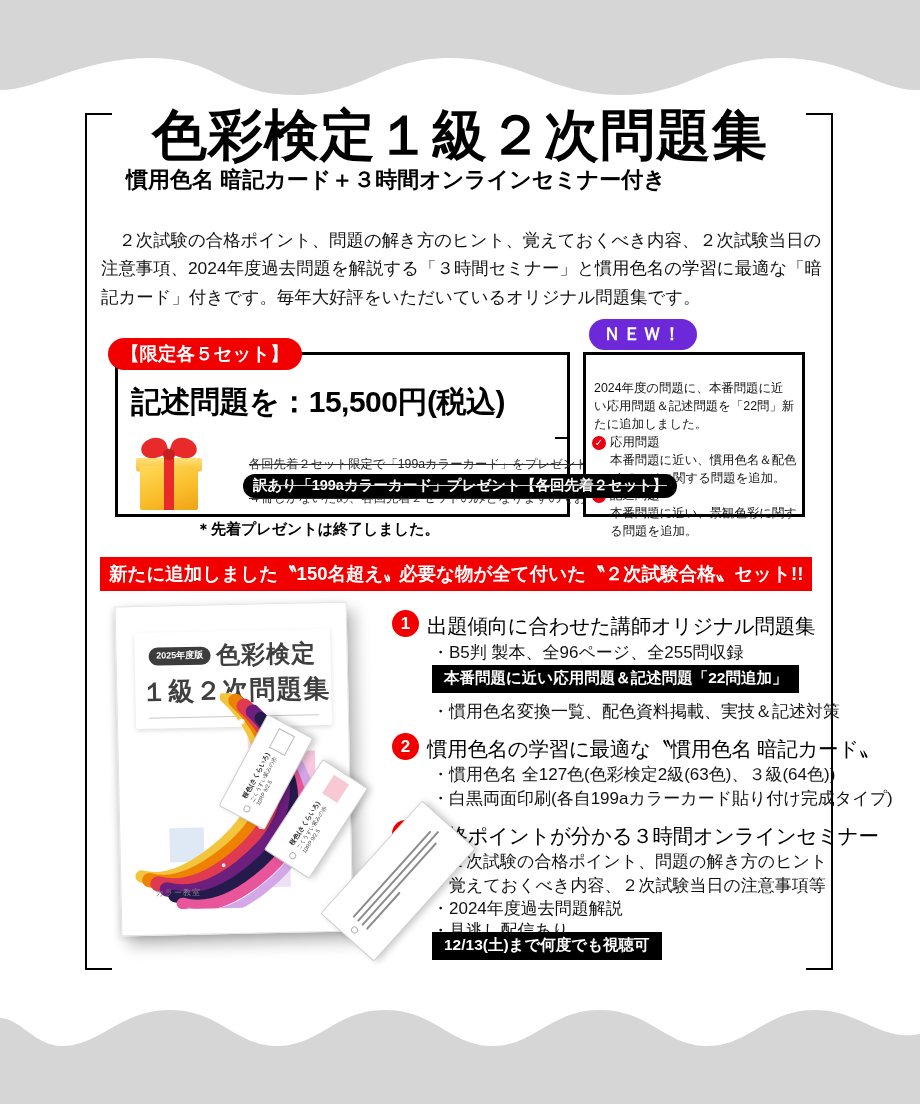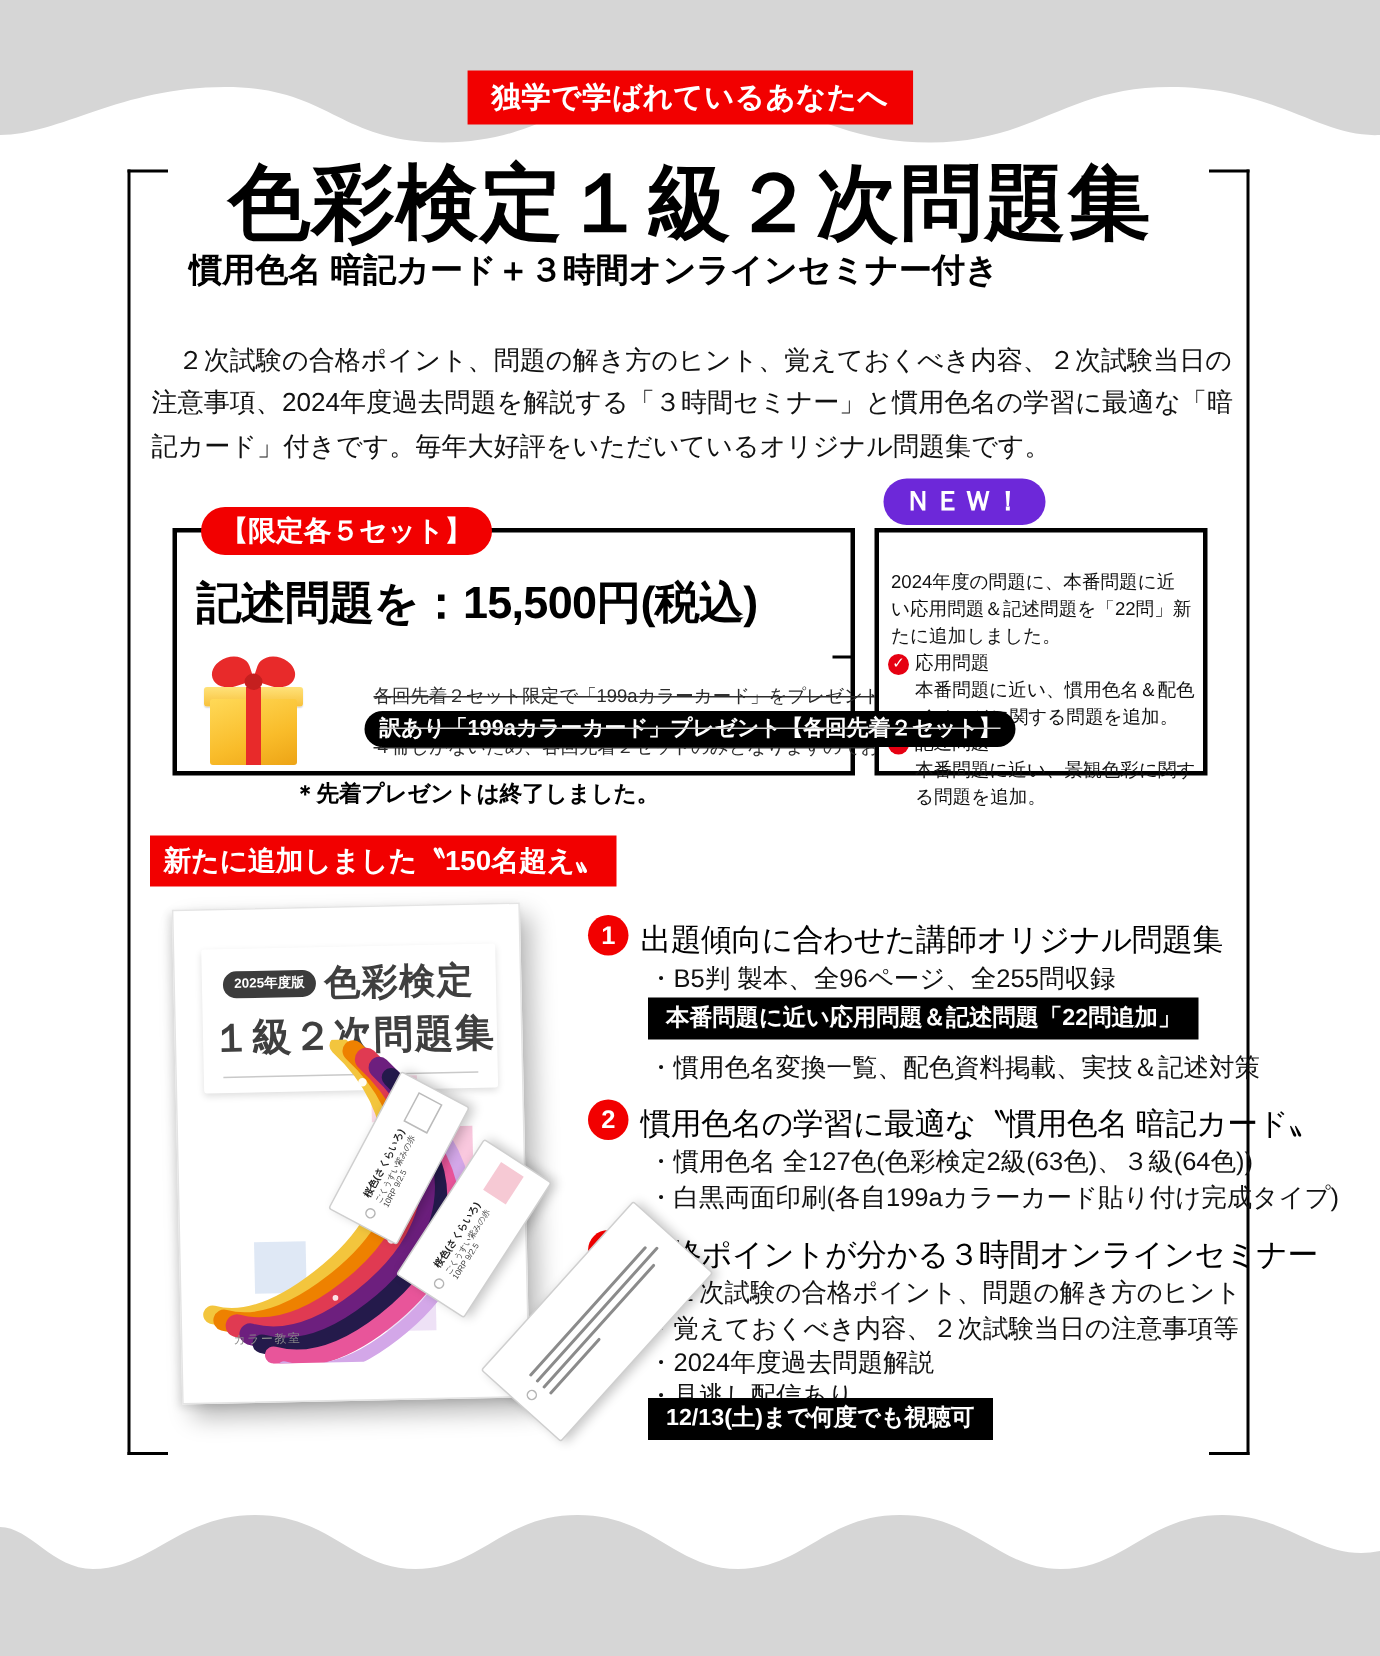--- a/index.html
+++ b/index.html
@@ -35,21 +35,21 @@
     font-size:22px; font-weight:bold; white-space:nowrap;
   }
   .intro {
     top:226px; left:101px; width:722px;
     font-size:17.4px; line-height:1.63; font-weight:500; color:#111;
   }
 
   
   .price-box { top:352px; left:115px; width:455px; height:165px; border:3px solid #000; background:#fff; }
   .limited-badge {
-    top:338px; left:134px; background:#f20000; color:#fff; font-weight:bold;
+    top:338px; left:108px; background:#f20000; color:#fff; font-weight:bold;
     font-size:18.5px; padding:3px 13px 4px; border-radius:17px; white-space:nowrap; z-index:3;
   }
   .price-text { top:382px; left:131px; font-size:30px; font-weight:900; white-space:nowrap; letter-spacing:-0.5px; }
   .strike-pill {
     top:426px; left:243px; background:#000; color:#fff; font-weight:bold; font-size:14.5px;
     padding:2px 10px 3px; border-radius:13px; white-space:nowrap; z-index:2;margin-top:48px;
   }
   .strike-pill span { text-decoration:line-through; text-decoration-color:#cfcfcf; }
   .strike-ext { top:437px; left:555px; width:14px; height:2px; background:#000; }
   .strike-lines {
@@ -144,21 +144,20 @@
 <div class="page">
 
   <svg class="wave wave-top" viewBox="0 0 920 100" preserveAspectRatio="none">
     <path d="M0,0 H920 V90 C880,92 850,58 780,58 C710,58 690,95 620,95 C550,95 520,58 450,58 C380,58 365,95 295,95 C225,95 220,58 150,58 C80,58 40,90 0,90 Z" fill="#d6d6d6"></path>
   </svg>
 
   <svg class="wave wave-bottom" viewBox="0 0 920 100" preserveAspectRatio="none">
     <path d="M0,14 C20,14 35,42 62,42 C100,42 120,6 170,6 C220,6 235,42 277,42 C320,42 335,6 385,6 C435,6 450,42 492,42 C535,42 550,6 600,6 C650,6 665,42 707,42 C750,42 765,6 815,6 C860,6 880,38 920,30 V100 H0 Z" fill="#d6d6d6"></path>
   </svg>
 
-  <div class="abs top-badge">独学で学ばれているあなたへ</div>
 
   <div class="frame-line" style="left:85px; top:113px; width:2px; height:857px;"></div>
   <div class="frame-line" style="left:831px; top:113px; width:2px; height:857px;"></div>
   <div class="frame-line" style="left:85px; top:113px; width:27px; height:2px;"></div>
   <div class="frame-line" style="left:806px; top:113px; width:27px; height:2px;"></div>
   <div class="frame-line" style="left:85px; top:968px; width:27px; height:2px;"></div>
   <div class="frame-line" style="left:806px; top:968px; width:27px; height:2px;"></div>
 
   <div class="abs main-title">色彩検定１級２次問題集</div>
   <div class="abs sub-title">慣用色名 暗記カード＋３時間オンラインセミナー付き</div>
@@ -197,20 +196,21 @@
   </div>
   <div class="abs new-item-desc" style="top:452px;">本番問題に近い、慣用色名＆配色イメージに関する問題を追加。</div>
 
   <div class="abs new-item-row" style="top:487px;">
     <span class="check-circle">✓</span>
     <span>記述問題</span>
   </div>
   <div class="abs new-item-desc" style="top:505px; width:198px;">本番問題に近い、景観色彩に関する問題を追加。</div>
 
   <div class="abs sec-banner sec-banner-left">新たに追加しました〝150名超え〟</div>
+  <div class="abs sec-banner sec-banner-right">必要な物が全て付いた〝２次試験合格〟セット!!</div>
 
   <div class="abs book">
     <div class="cover-title-card">
       <div class="cover-row1">
         <span class="edition-pill">2025年度版</span>
         <span class="cover-title1">色彩検定</span>
       </div>
       <div class="cover-title2">１級２次問題集</div>
       <div class="cover-underline"></div>
     </div>

